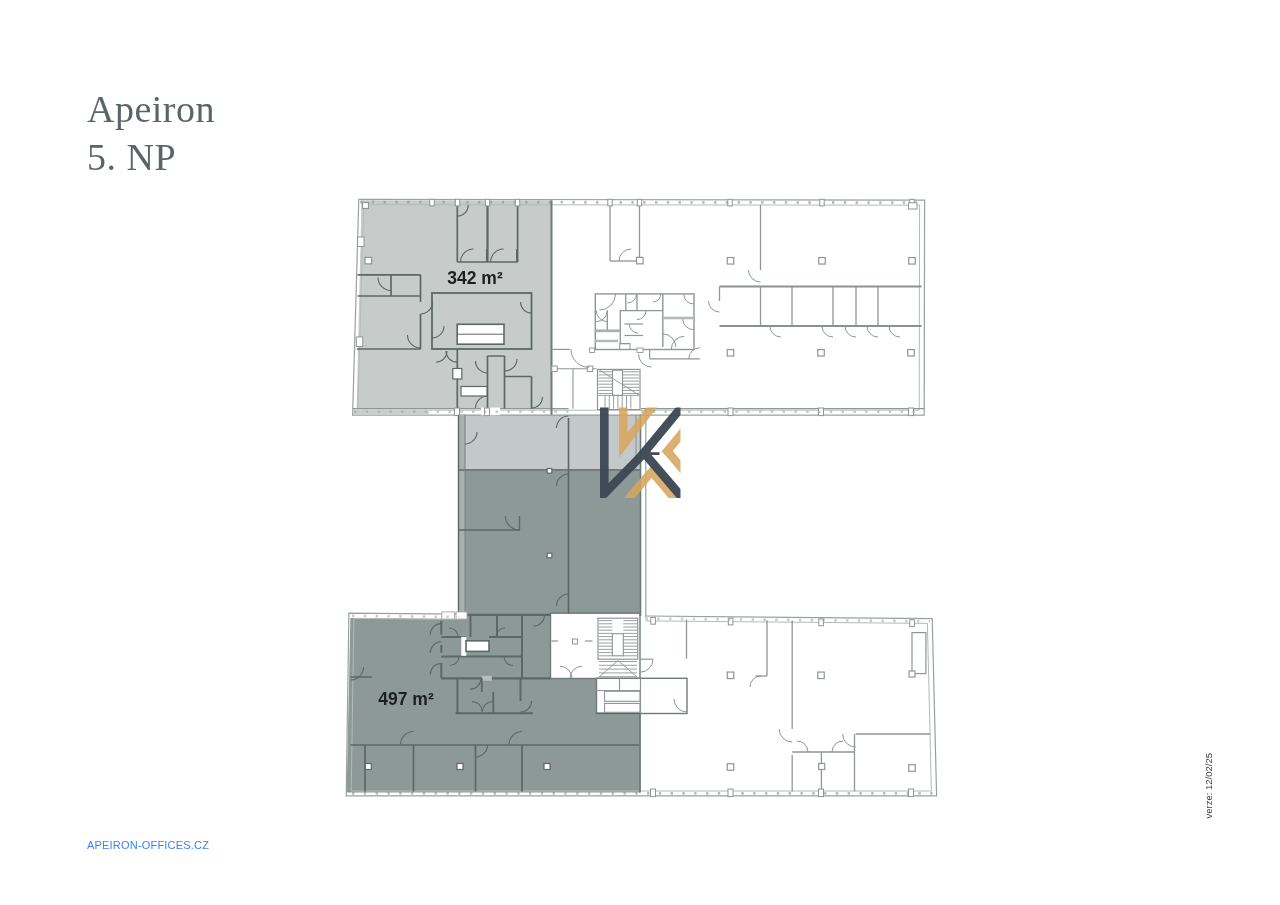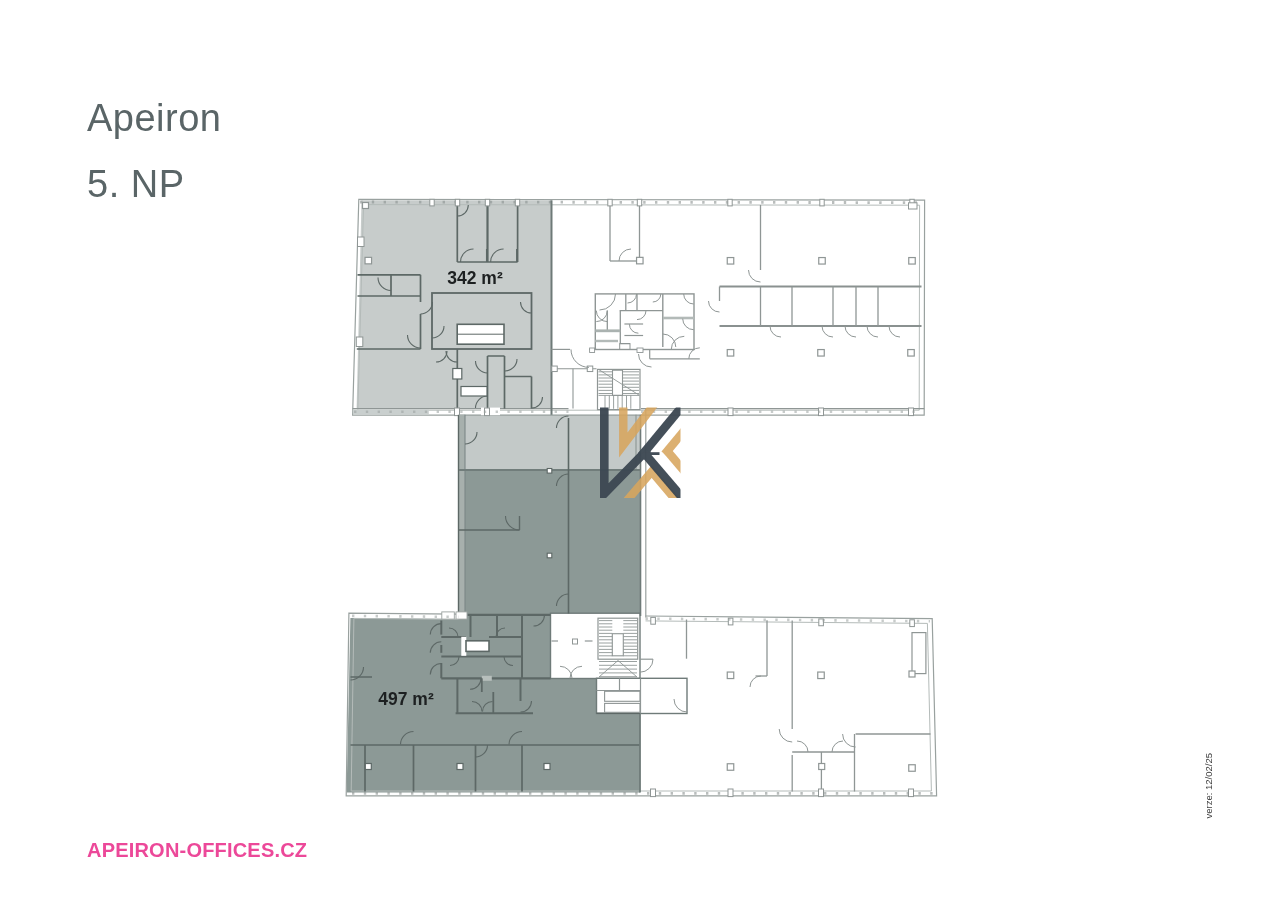--- a/index.html
+++ b/index.html
@@ -1,17 +1,17 @@
 <!DOCTYPE html>
 <html><head><meta charset="utf-8">
 <style>
 html,body{margin:0;padding:0;width:1280px;height:905px;background:#ffffff;overflow:hidden;}
 body{font-family:"Liberation Sans",sans-serif;position:relative;}
-.title{position:absolute;left:87px;top:84.5px;font-size:38px;line-height:66px;color:#5a6567;letter-spacing:0.5px;font-weight:400;}
-.footer{position:absolute;left:87px;top:839px;font-size:20px;font-weight:bold;color:#ec4899;letter-spacing:0.2px;}
+.title{position:absolute;left:87px;top:84.5px;font-size:38px;line-height:48px;color:#5a6567;letter-spacing:0.5px;font-weight:400;font-family:Liberation Serif, serif;}
+.footer{position:absolute;left:87px;top:839px;font-size:11px;font-weight:normal;color:#3b82f6;letter-spacing:0.2px;}
 svg{position:absolute;left:0;top:0;}
 </style></head>
 <body>
 <svg width="1280" height="905" viewBox="0 0 1280 905">
 <defs>
       <clipPath id="logoclip">
         <rect x="596.5" y="407.4" width="84" height="90.6"></rect>
       </clipPath>
     </defs>
 <polygon points="361.5,200.3 551.5,200.3 551.5,408.6 356.6,408.6" fill="#c7cccb"></polygon>

